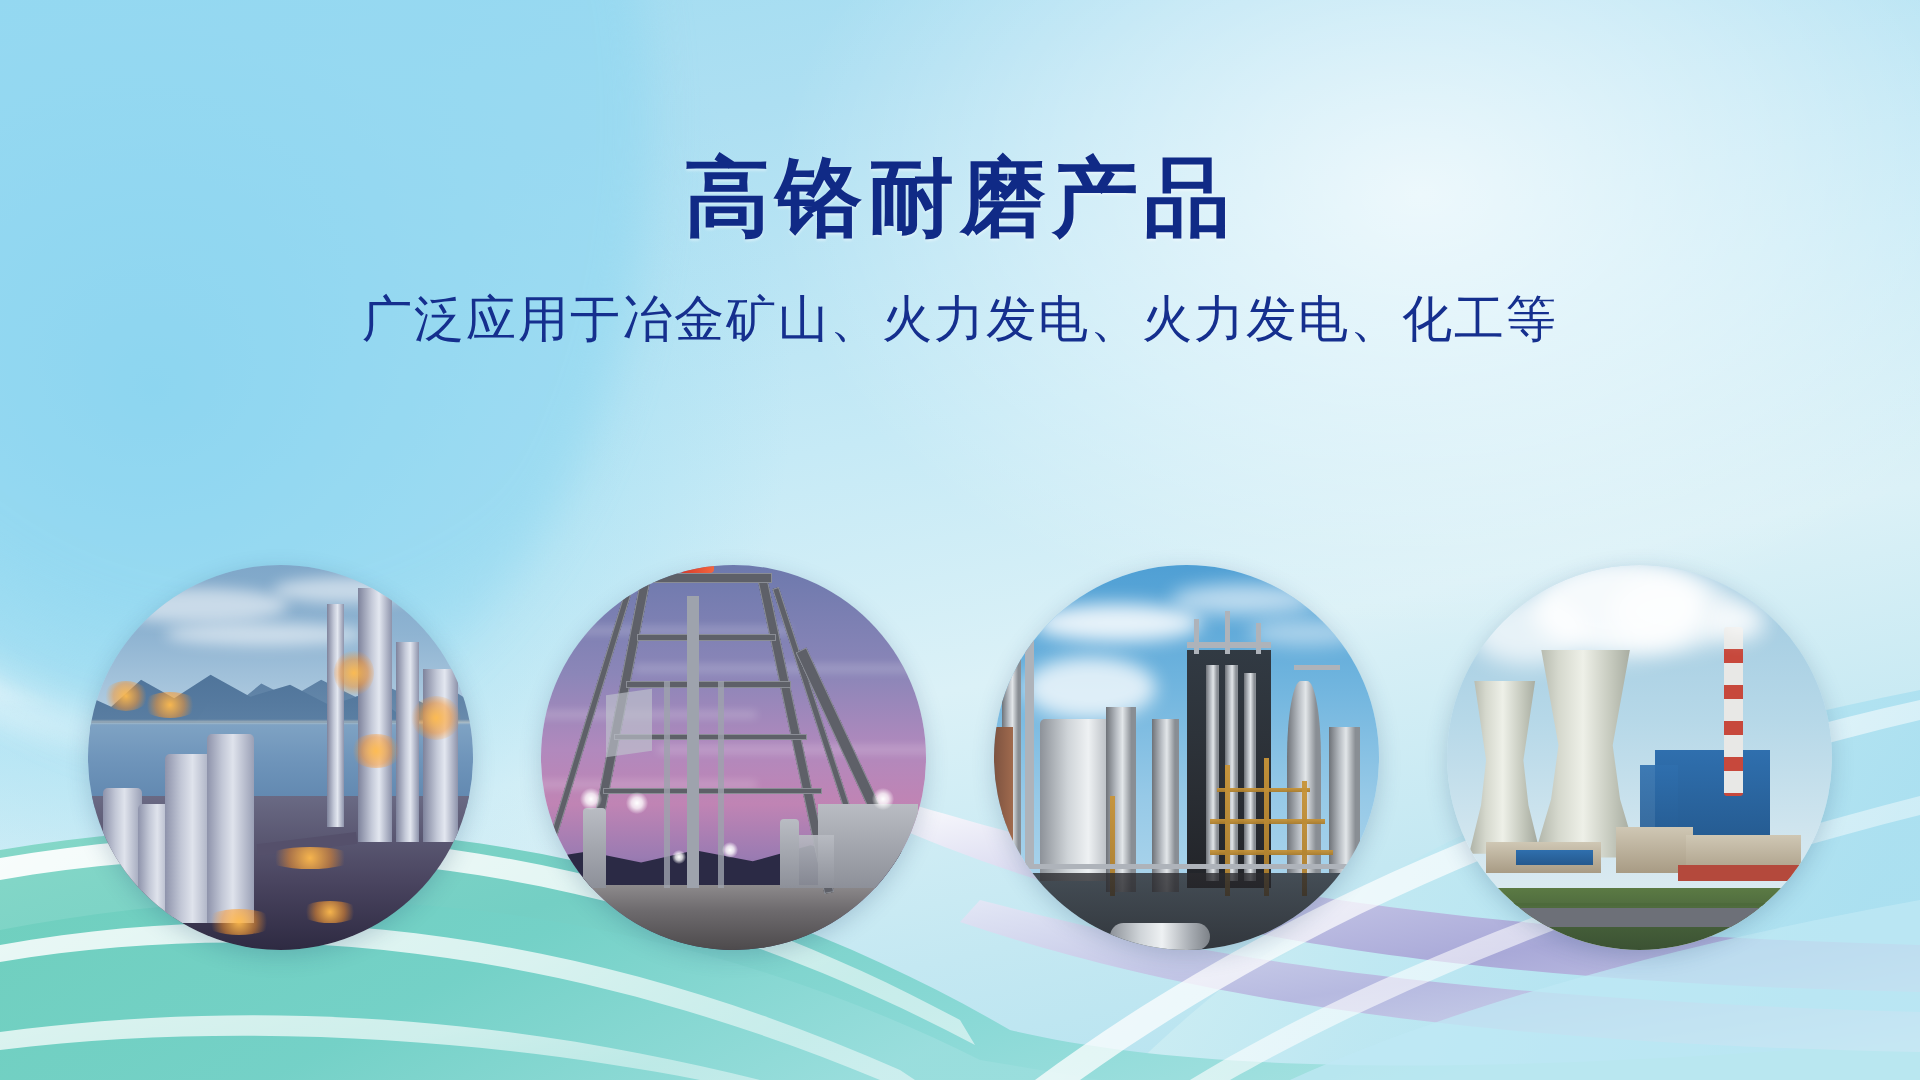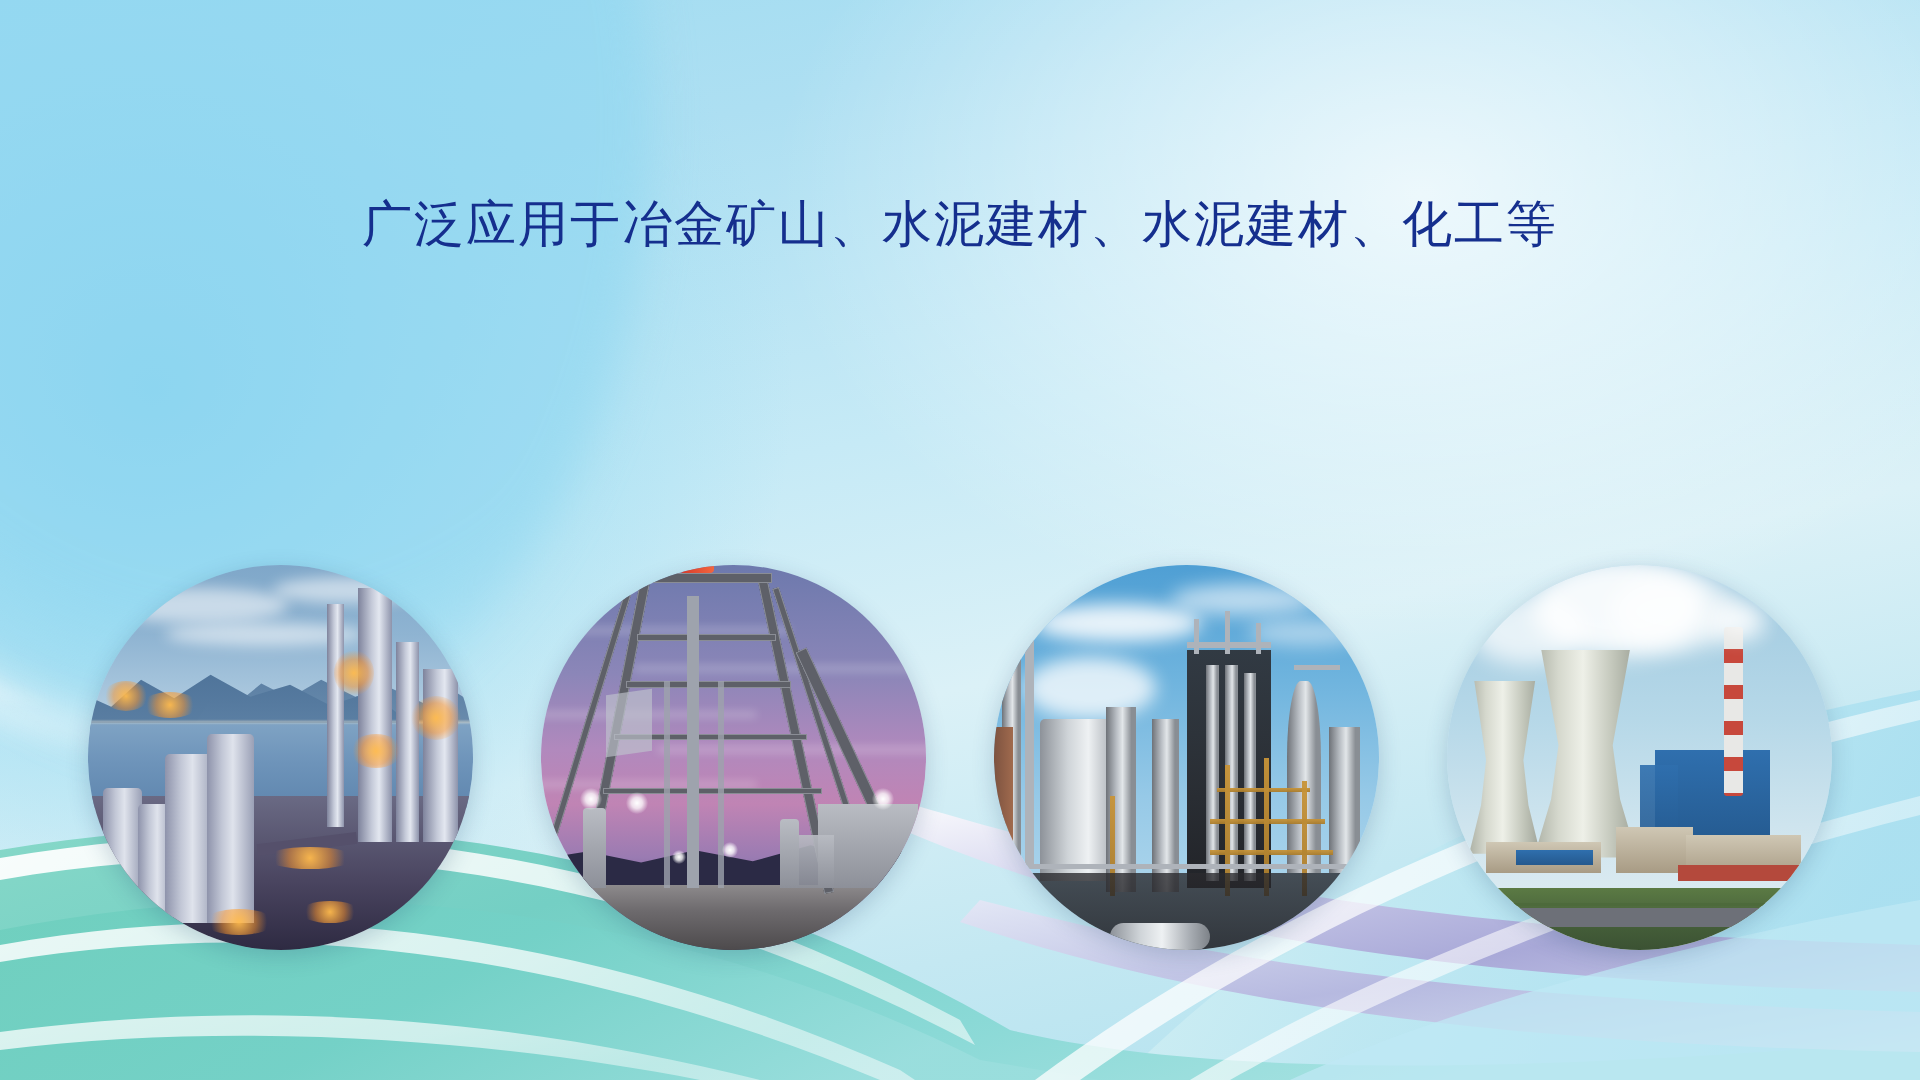--- a/index.html
+++ b/index.html
@@ -298,21 +298,22 @@
       <path d="M980,300 C1180,352 1420,398 1920,412 L1920,452 C1400,442 1140,382 960,322 Z" fill="url(#gLav2)" opacity="0.9"></path>
 
       <path d="M1920,120 C1560,205 1290,330 1080,480 L1035,480 C1250,320 1540,185 1920,100 Z" fill="url(#gWhite)" opacity="0.85"></path>
       <path d="M1920,215 C1620,290 1380,395 1230,480 L1190,480 C1350,382 1600,278 1920,196 Z" fill="url(#gWhite)" opacity="0.7"></path>
 
       <path d="M1920,300 C1640,350 1420,420 1290,480 L1920,480 Z" fill="#bfe8f4" opacity="0.75"></path>
     </svg>
   </div>
 
   <div class="headline-wrap">
-    <p class="subhead">广泛应用于冶金矿山、水泥建材、水泥建材、化工等</p>
+    <h1 class="headline">高铬耐磨产品</h1>
+    <p class="subhead">广泛应用于冶金矿山、火力发电、火力发电、化工等</p>
   </div>
 
   <div class="circles">
 
     <div class="circle c1">
       <div class="scene">
         <div class="sky"></div>
         <div class="cloud" style="left:6%;  top:6%;  width:46%; height:9%;"></div>
         <div class="cloud" style="left:48%; top:3%;  width:40%; height:7%;"></div>
         <div class="cloud" style="left:20%; top:15%; width:52%; height:6%;"></div>

